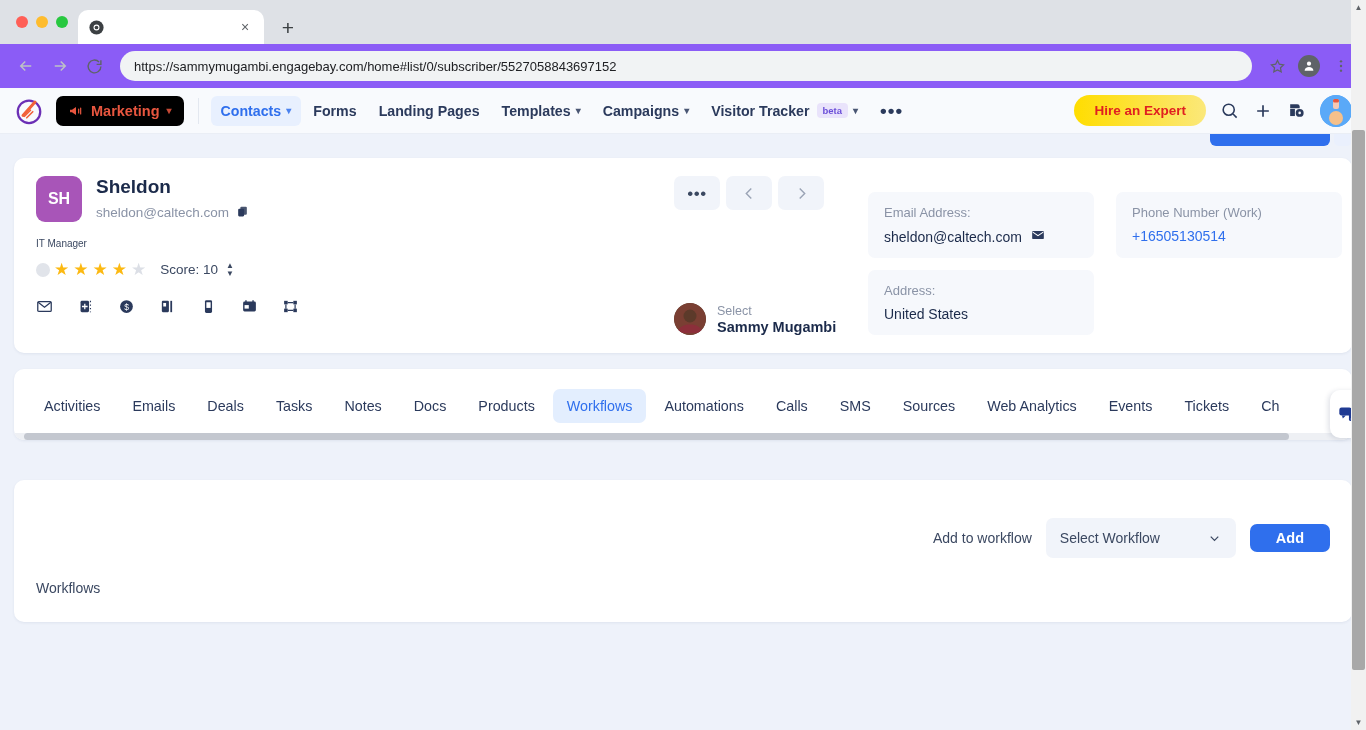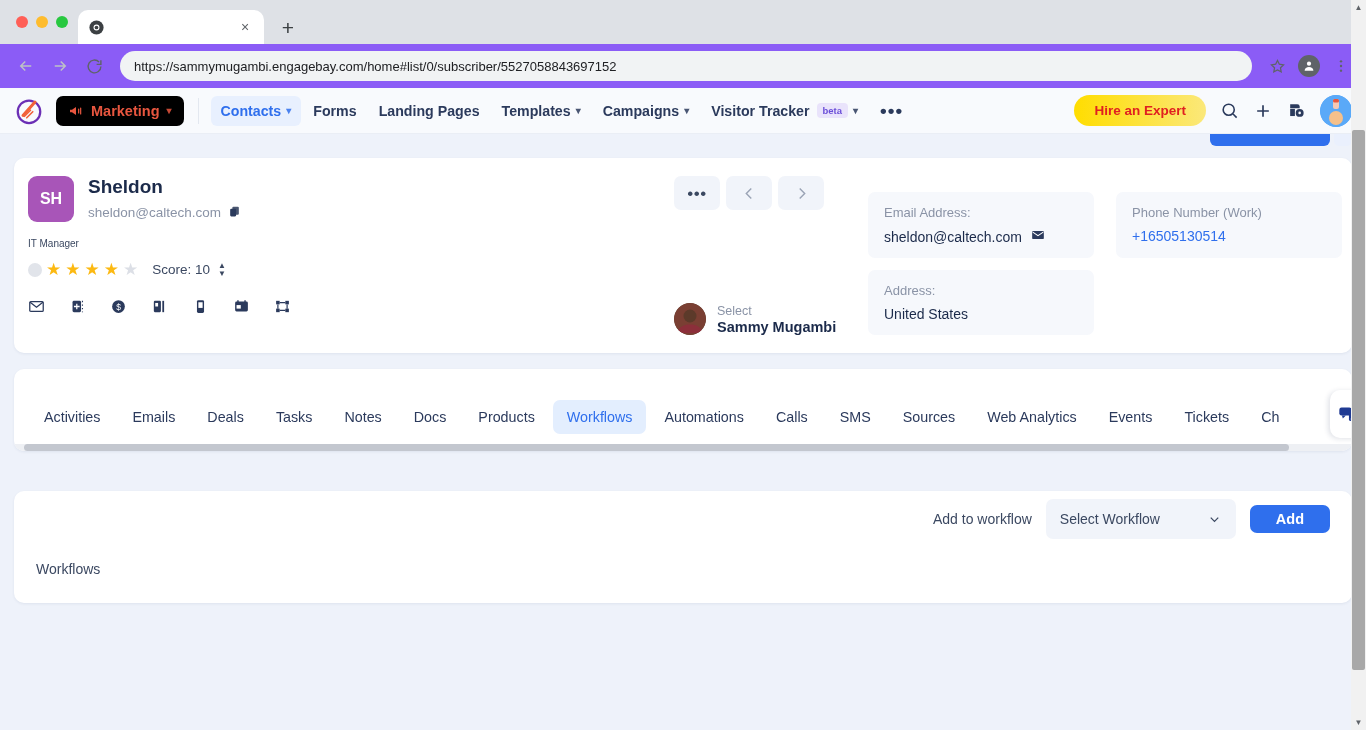--- a/index.html
+++ b/index.html
@@ -132,21 +132,21 @@
     width: 18px; height: 22px; background: #eaf0fd; border-radius: 5px;
   }
 
   .card {
     background: #fff; border-radius: 10px;
     box-shadow: 0 1px 3px rgba(20,40,80,.07);
   }
 
   
   .contact-card { display: flex; padding: 18px 0 18px 0; margin-bottom: 16px; }
-  .contact-left { width: 660px; padding: 0 14px; position: relative; }
+  .contact-left { width: 660px; padding: 0 22px; position: relative; }
   .ident { display: flex; align-items: flex-start; gap: 14px; }
   .ident-avatar {
     width: 46px; height: 46px; border-radius: 9px;
     background: #a855b8; color: #fff;
     display: flex; align-items: center; justify-content: center;
     font-size: 16px; font-weight: bold; flex: none;
   }
   .ident-name { font-size: 19px; font-weight: bold; color: #1b2a4a; line-height: 1.2; }
   .ident-email {
     font-size: 13.5px; color: #8a93a6; margin-top: 6px;
@@ -208,35 +208,35 @@
   }
   .info-box { background: #f6f8fc; border-radius: 7px; padding: 13px 16px; }
   .info-label { font-size: 13px; color: #8a93a6; margin-bottom: 8px; }
   .info-value { font-size: 14px; color: #1b2a4a; display: flex; align-items: center; gap: 9px; }
   .info-value.link { color: #2f6fed; }
 
   
   .tabs-card { padding: 0; margin-bottom: 16px; position: relative; overflow: hidden; }
   .tabs-strip {
     display: flex; align-items: center; gap: 4px;
-    padding: 1px 16px 10px; overflow: hidden; margin-top: 30px;
+    padding: 20px 16px 10px; overflow: hidden;
   }
   .wtab {
     font-size: 14.3px; color: #2b3a5c; padding: 9px 14px;
     border-radius: 7px; white-space: nowrap;
   }
   .wtab.active { background: #e3eefe; color: #2f6fed; }
   .tabs-scrollbar { height: 7px; background: #eef0f4; position: relative; }
   .tabs-thumb {
     position: absolute; left: 10px; top: 0; height: 7px;
     width: 1265px; background: #c3c7cf; border-radius: 4px;
   }
 
   
-  .wf-card { padding: 8px 22px 26px; margin-top: 40px; }
+  .wf-card { padding: 38px 22px 26px; margin-top: 40px; }
   .wf-top { display: flex; align-items: center; justify-content: flex-end; gap: 14px; }
   .wf-top-label { font-size: 14px; color: #3b4861; }
   .wf-select {
     width: 190px; height: 40px; background: #f1f4fa;
     border-radius: 7px; display: flex; align-items: center;
     justify-content: space-between; padding: 0 14px;
     font-size: 14px; color: #3b4861;
   }
   .add-btn {
     background: #2f6fed; color: #fff; border: none;

